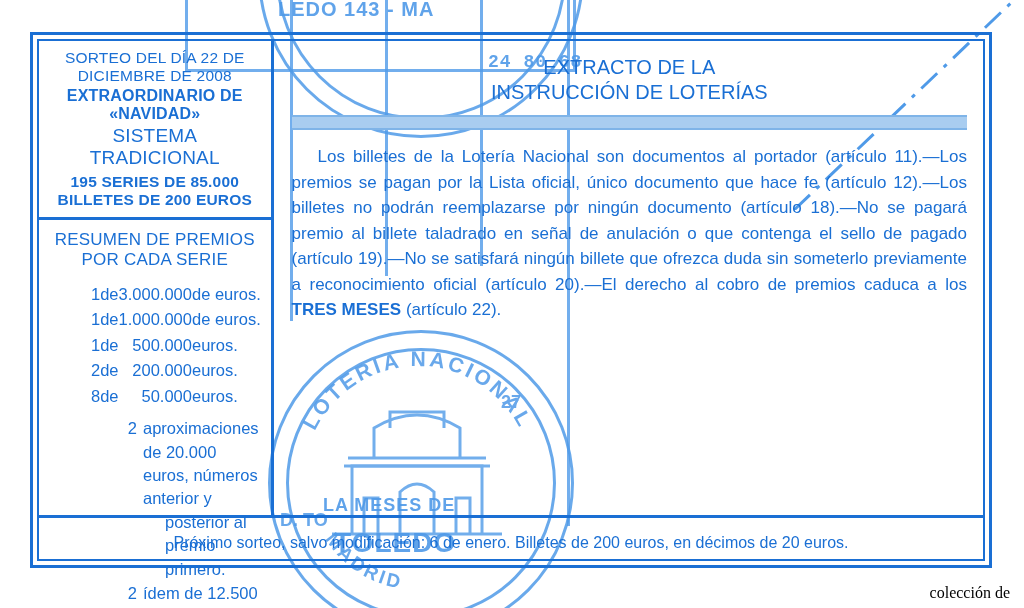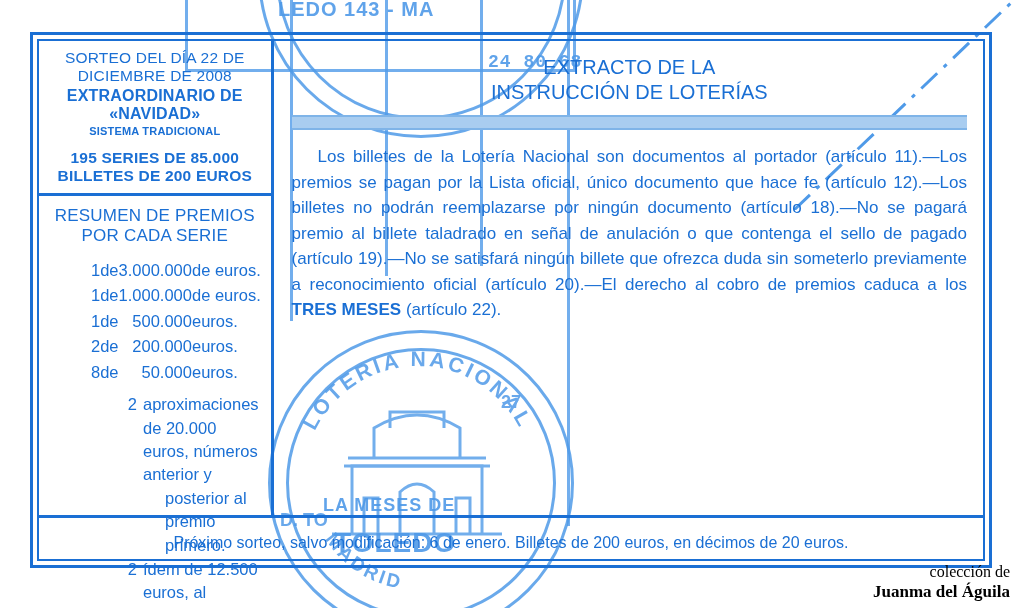--- a/index.html
+++ b/index.html
@@ -132,24 +132,24 @@
     letter-spacing: .2px;
     margin-bottom: 2px;
   }
   .lh-line2 {
     font-size: 16px;
     font-weight: bold;
     letter-spacing: .2px;
     margin-bottom: 2px;
   }
   .lh-line3 {
-    font-size: 11px;
-    font-weight: bold;
+    font-size: 19px;
+    font-weight: normal;
     letter-spacing: .2px;
-    margin-bottom: 12px;
+    margin-bottom: 4px;
   }
   .lh-line4 {
     font-size: 15.5px;
     font-weight: bold;
     letter-spacing: .2px;
   }
 
   .left-body {
     flex: 1 1 auto;
     padding: 10px 0 0 0;
@@ -405,16 +405,15 @@
           </div>
         </div>
       </div>
 
       <div class="footer">Próximo sorteo, salvo modificación: 6 de enero. Billetes de 200 euros, en décimos de 20 euros.</div>
     </div>
   </div>
 
   <div class="credit">
     <div class="c1">colección de</div>
-    <div class="c2">Juanma del Águila</div>
   </div>
 
 </div>
 
 </body></html>

